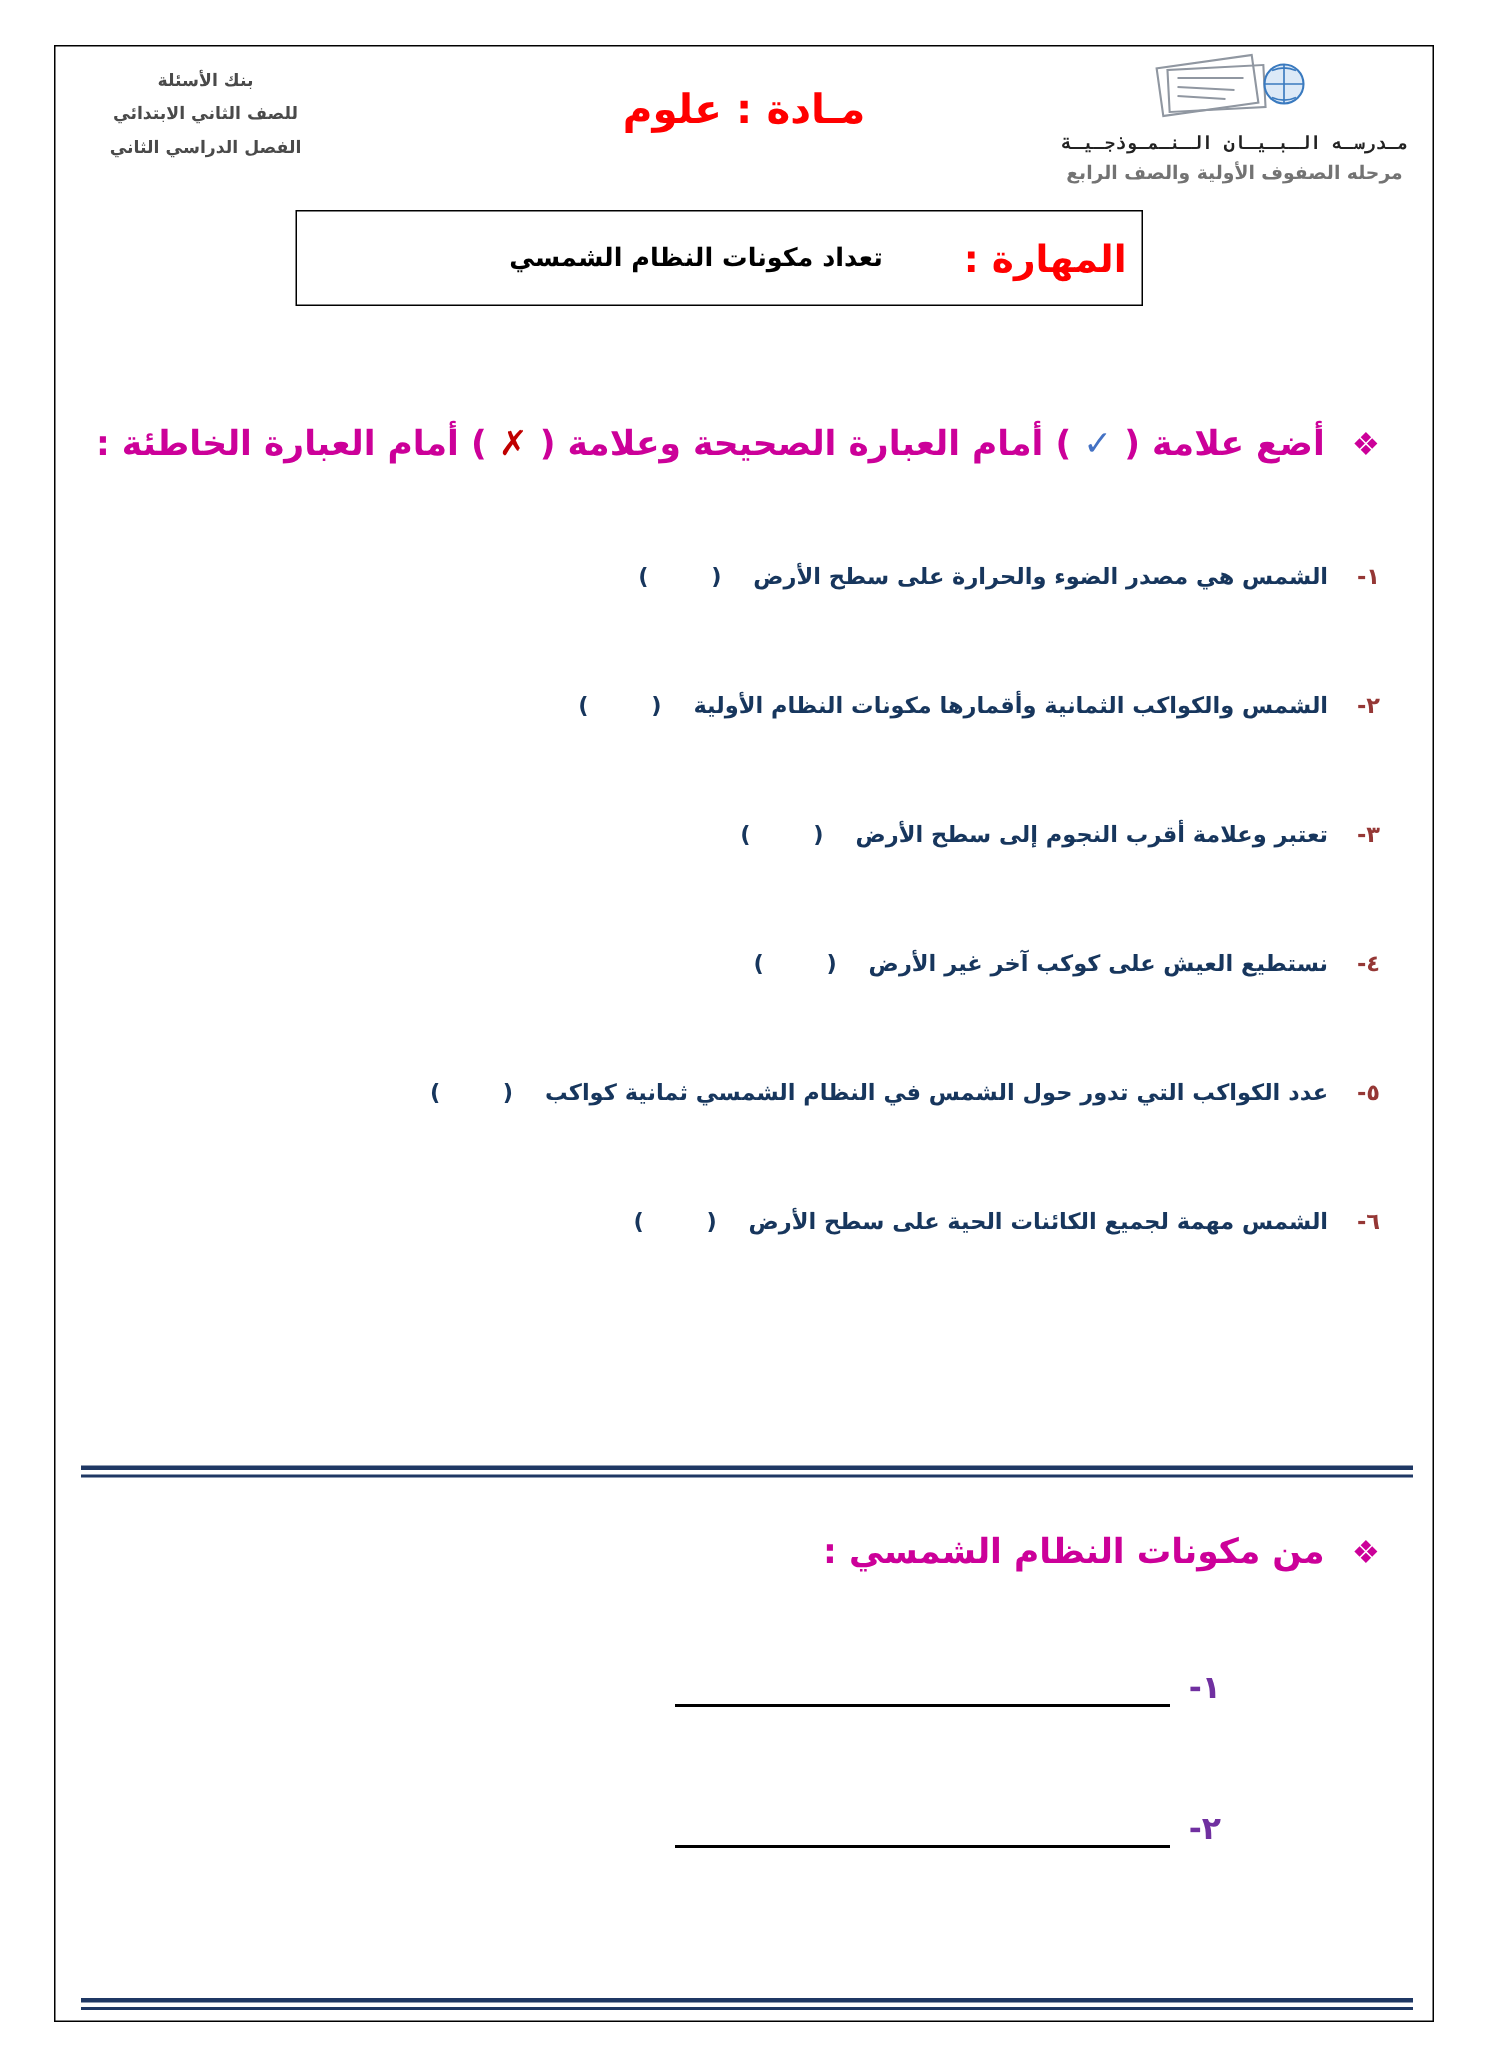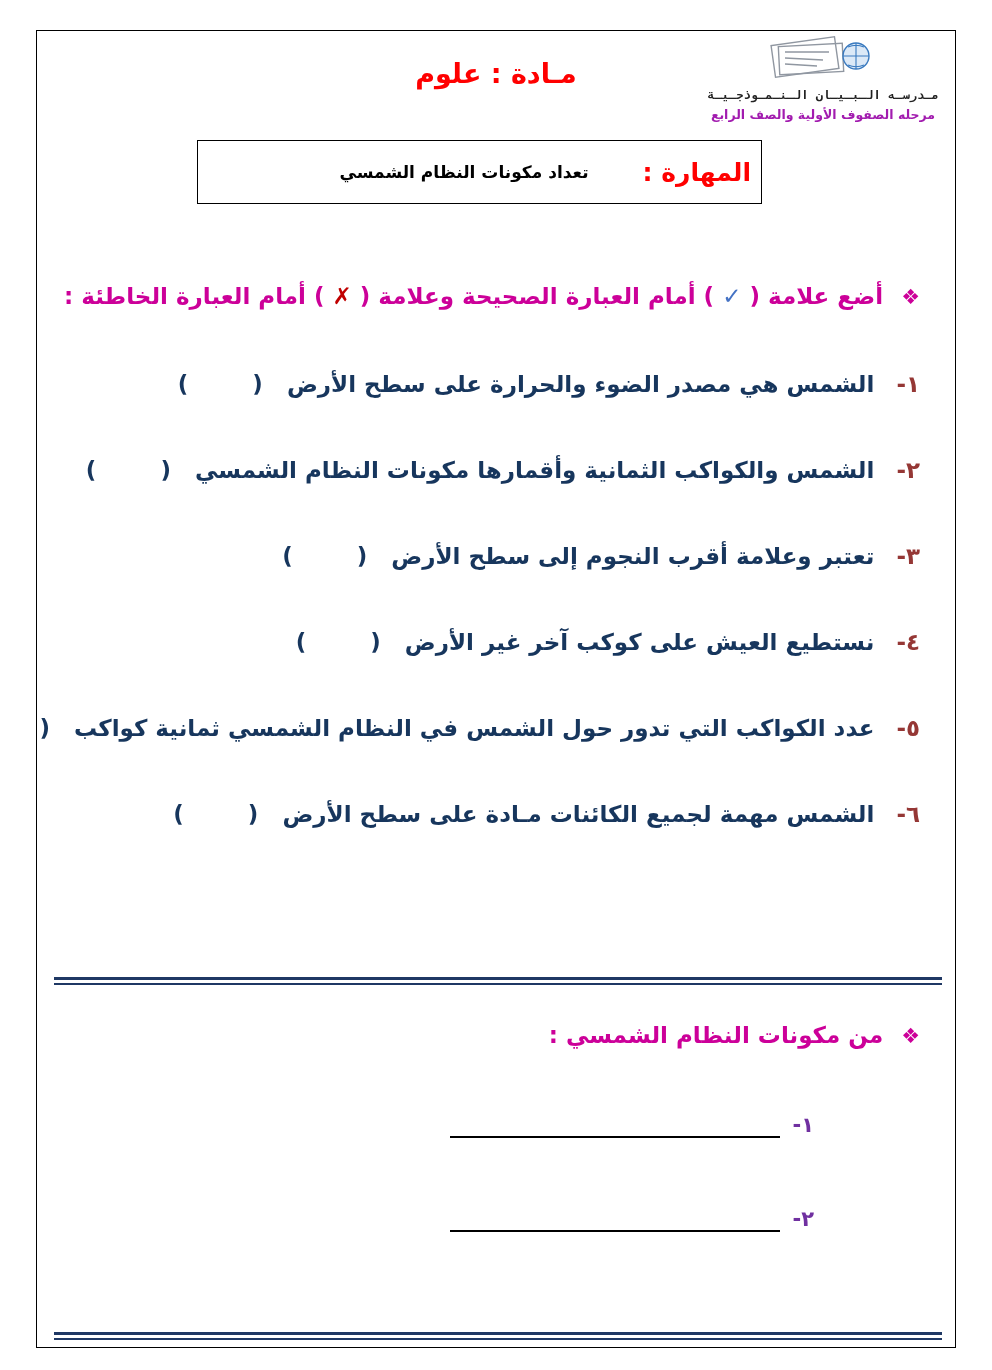--- a/index.html
+++ b/index.html
@@ -49,21 +49,21 @@
   .school-name {
     font-size: 12px;
     font-weight: bold;
     color: #222222;
     margin-top: 2px;
     font-family: Liberation Mono, monospace;
   }
   .school-stage {
     font-size: 12.5px;
     font-weight: bold;
-    color: #a21caf;
+    color: #737373;
     margin-top: 4px;
   }
 
   
   .skill-box {
     position: absolute;
     left: 197px; top: 140px; width: 565px; height: 64px;
     border: 1.3px solid #000000;
     display: flex;
     direction: rtl;
@@ -101,21 +101,21 @@
   .check-glyph { color: #4472c4; font-weight: bold; }
   .cross-glyph { color: #c00000; font-weight: bold; }
 
   .tf-items {
     position: absolute;
     top: 364px; right: 72px; left: 56px;
     direction: rtl;
     text-align: right;
   }
   .tf-row {
-    font-size: 23px;
+    font-size: 15px;
     font-weight: bold;
     line-height: 40px;
     margin-bottom: 46px;
     white-space: nowrap;
   }
   .tf-num {
     color: #953735;
     margin-inline-end: 14px;
   }
   .tf-text { color: #17365d; }
@@ -165,20 +165,25 @@
     height: 24px;
     border-bottom: 2.5px solid #000000;
   }
 </style>
 </head>
 <body>
 
 <div class="page">
   <div class="page-frame"></div>
 
+  <div class="header-left">
+    <div>بنك الأسئلة</div>
+    <div>للصف الثاني الابتدائي</div>
+    <div>الفصل الدراسي الثاني</div>
+  </div>
 
   <div class="subject-title">مـادة : علوم</div>
 
   <div class="header-right">
     <div class="logo-wrap">
       <svg width="120" height="58" viewBox="0 0 120 58">
         <g fill="none" stroke="#9097a1" stroke-width="1.4">
           <rect x="10" y="13" width="64" height="32" transform="rotate(-8 42 29)"></rect>
           <rect x="16" y="17" width="64" height="28" transform="rotate(-3 48 31)"></rect>
           <path d="M22 24 L66 24 M22 30 L60 32 M22 36 L54 38"></path>
@@ -206,41 +211,41 @@
   </div>
 
   <div class="tf-items">
     <div class="tf-row">
       <span class="tf-num">١-</span>
       <span class="tf-text">الشمس هي مصدر الضوء والحرارة على سطح الأرض</span>
       <span class="tf-paren">(        )</span>
     </div>
     <div class="tf-row">
       <span class="tf-num">٢-</span>
-      <span class="tf-text">الشمس والكواكب الثمانية وأقمارها مكونات النظام الشمسي</span>
+      <span class="tf-text">الشمس والكواكب الثمانية وأقمارها مكونات النظام الأولية</span>
       <span class="tf-paren">(        )</span>
     </div>
     <div class="tf-row">
       <span class="tf-num">٣-</span>
       <span class="tf-text">تعتبر وعلامة أقرب النجوم إلى سطح الأرض</span>
       <span class="tf-paren">(        )</span>
     </div>
     <div class="tf-row">
       <span class="tf-num">٤-</span>
       <span class="tf-text">نستطيع العيش على كوكب آخر غير الأرض</span>
       <span class="tf-paren">(        )</span>
     </div>
     <div class="tf-row">
       <span class="tf-num">٥-</span>
       <span class="tf-text">عدد الكواكب التي تدور حول الشمس في النظام الشمسي ثمانية كواكب</span>
       <span class="tf-paren">(        )</span>
     </div>
     <div class="tf-row">
       <span class="tf-num">٦-</span>
-      <span class="tf-text">الشمس مهمة لجميع الكائنات مـادة على سطح الأرض</span>
+      <span class="tf-text">الشمس مهمة لجميع الكائنات الحية على سطح الأرض</span>
       <span class="tf-paren">(        )</span>
     </div>
   </div>
 
   <div class="rule-double rule-mid">
     <div class="thick"></div>
     <div class="thin"></div>
   </div>
 
   <div class="comp-heading">

